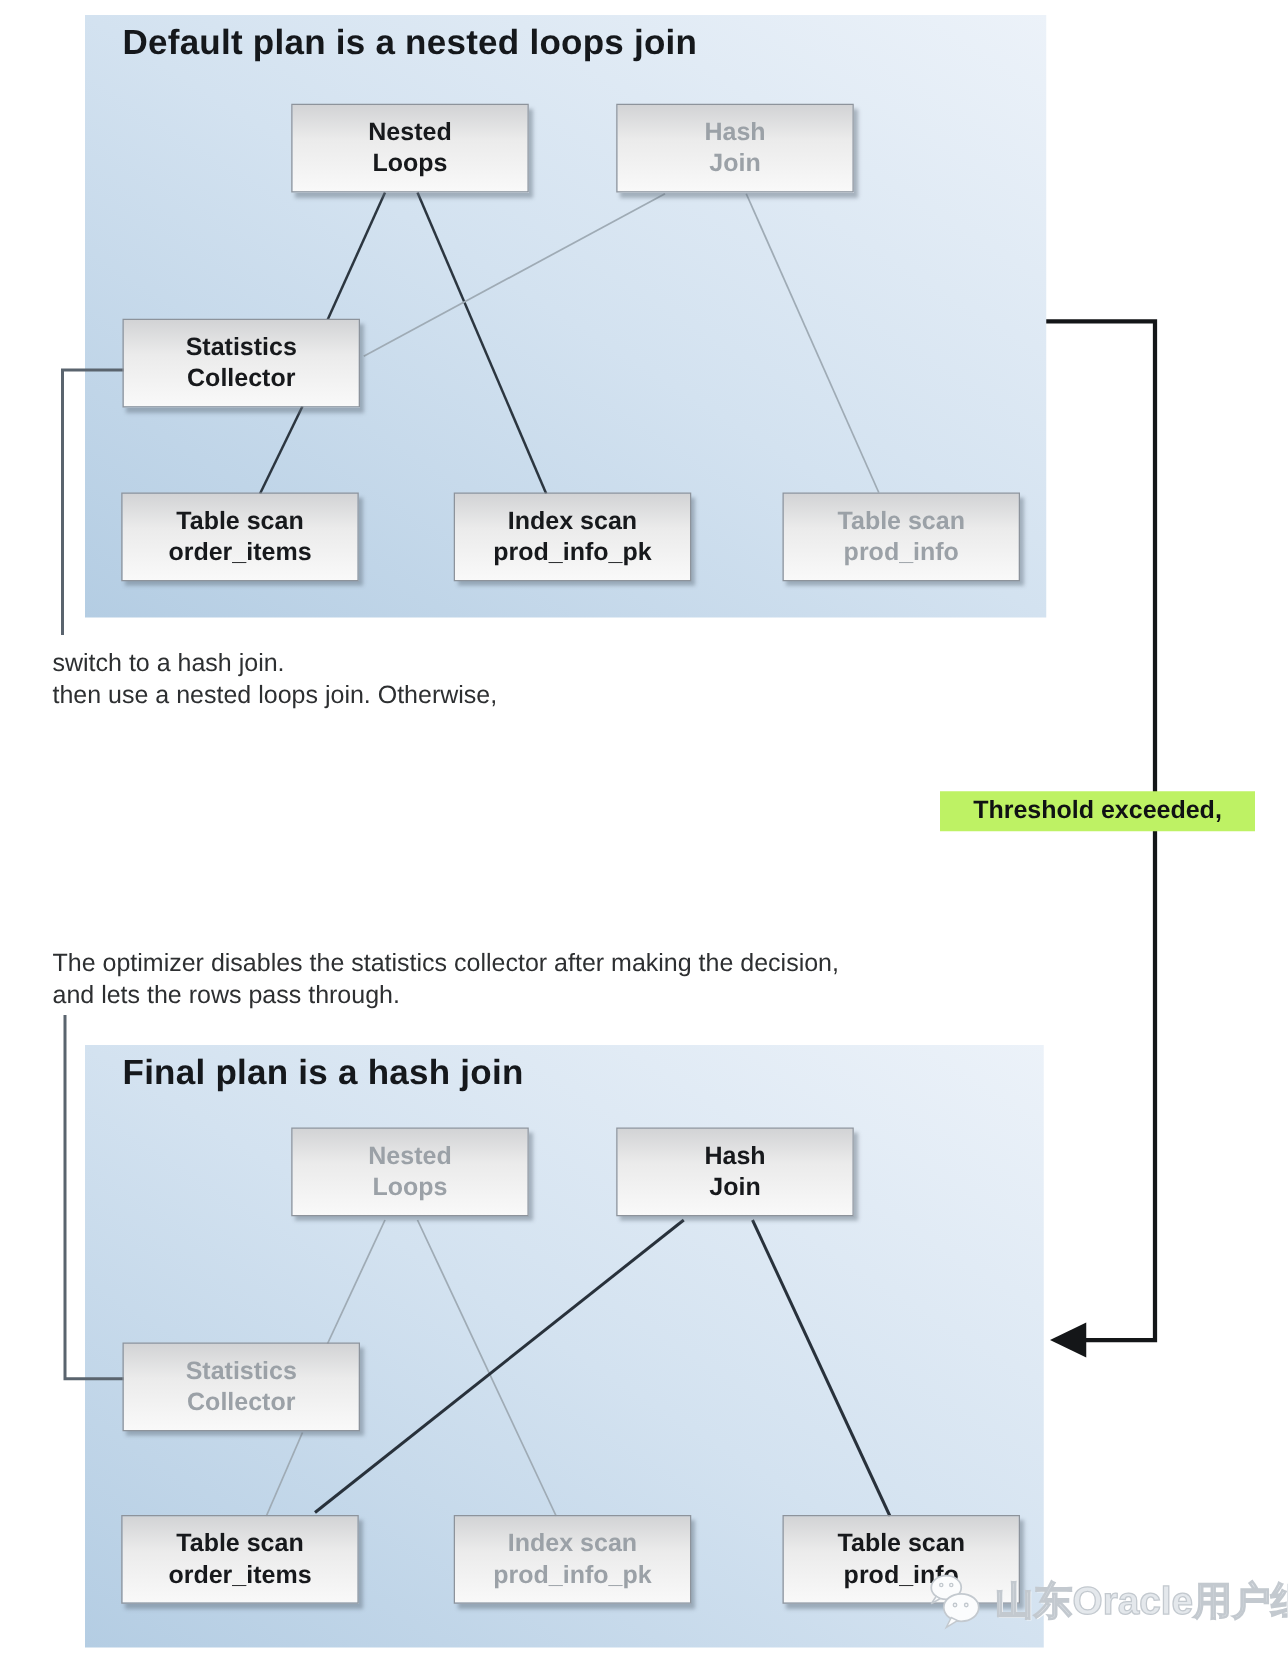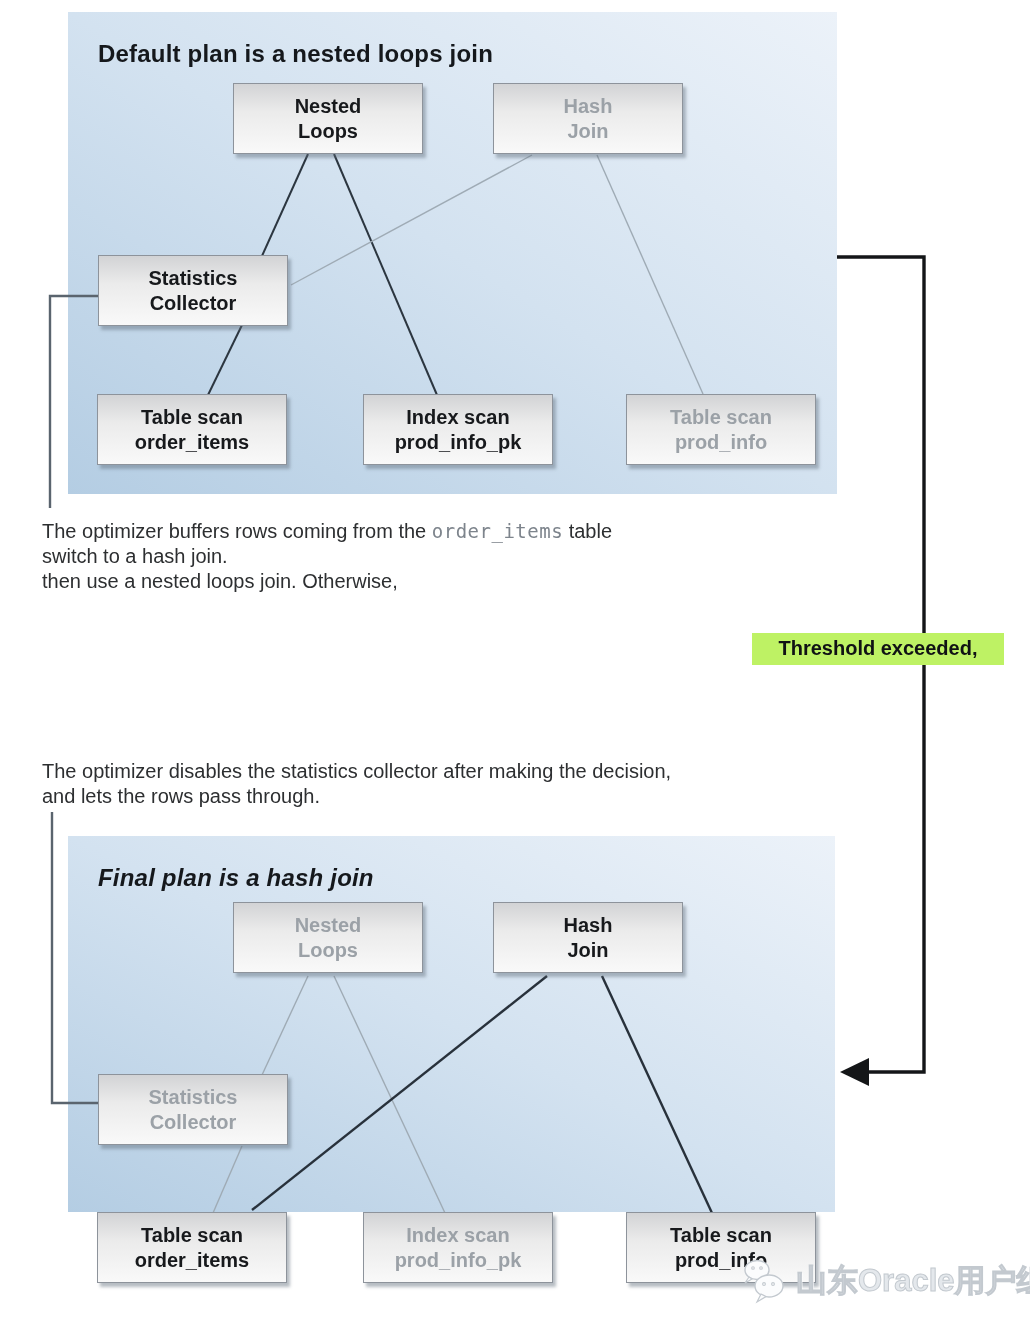--- a/index.html
+++ b/index.html
@@ -10,22 +10,22 @@
     font-family:"Liberation Sans", sans-serif;
     overflow:hidden;
   }
   .panel{
     position:absolute;
     background:linear-gradient(to bottom left,#ecf2f9 0%,#d3e2f0 50%,#b4cde3 100%);
     z-index:0;
   }
   .panel-title{
     position:absolute;
-    left:30px;top:28px;
-    font-size:24px;font-weight:bold;color:#15181c;
+    left:30px;top:6px;
+    font-size:28px;font-weight:bold;color:#15181c;
     letter-spacing:.2px;
     white-space:nowrap;
   }
   .node{
     position:absolute;
     width:190px;height:71px;
     display:flex;flex-direction:column;align-items:center;justify-content:center;
     background:linear-gradient(180deg,#d2d3d5 0%,#ebebeb 40%,#f9f9f9 100%);
     border:1px solid #8d939b;
     box-shadow:3px 4px 3px rgba(96,108,122,.45);
@@ -74,21 +74,21 @@
     white-space:nowrap;
   }
 </style>
 </head>
 <body>
 
 <div class="panel" style="left:68px;top:12px;width:769px;height:482px;">
   <div class="panel-title">Default plan is a nested loops join</div>
 </div>
 
-<div class="panel" style="left:68px;top:836px;width:767px;height:376px;font-style:italic;">
+<div class="panel" style="left:68px;top:836px;width:767px;height:482px;">
   <div class="panel-title">Final plan is a hash join</div>
 </div>
 
 <svg class="edges" width="1030" height="1336" viewBox="0 0 1030 1336">
 
   <line x1="308" y1="154" x2="262" y2="256" class="edge-active"></line>
   <line x1="334" y1="154" x2="437" y2="395" class="edge-active"></line>
   <line x1="532" y1="155" x2="291" y2="285" class="edge-inactive"></line>
   <line x1="597" y1="155" x2="703" y2="394" class="edge-inactive"></line>
   <line x1="242" y1="325" x2="208" y2="395" class="edge-active"></line>
@@ -150,21 +150,20 @@
 <div class="node inactive" style="left:363px;top:1212px;">
   <span>Index scan</span>
   <span>prod_info_pk</span>
 </div>
 <div class="node active" style="left:626px;top:1212px;">
   <span>Table scan</span>
   <span>prod_info</span>
 </div>
 
 <div class="note" style="left:42px;top:519px;">
-  <div><span>The optimizer buffers rows coming from the </span><span class="code">order_items</span><span> table</span></div>
   <div>switch to a hash join.</div>
   <div>then use a nested loops join. Otherwise,</div>
 </div>
 
 <div class="threshold-note">
   <div>Threshold exceeded,</div>
 </div>
 
 <div class="note" style="left:42px;top:759px;">
   <div>The optimizer disables the statistics collector after making the decision,</div>

